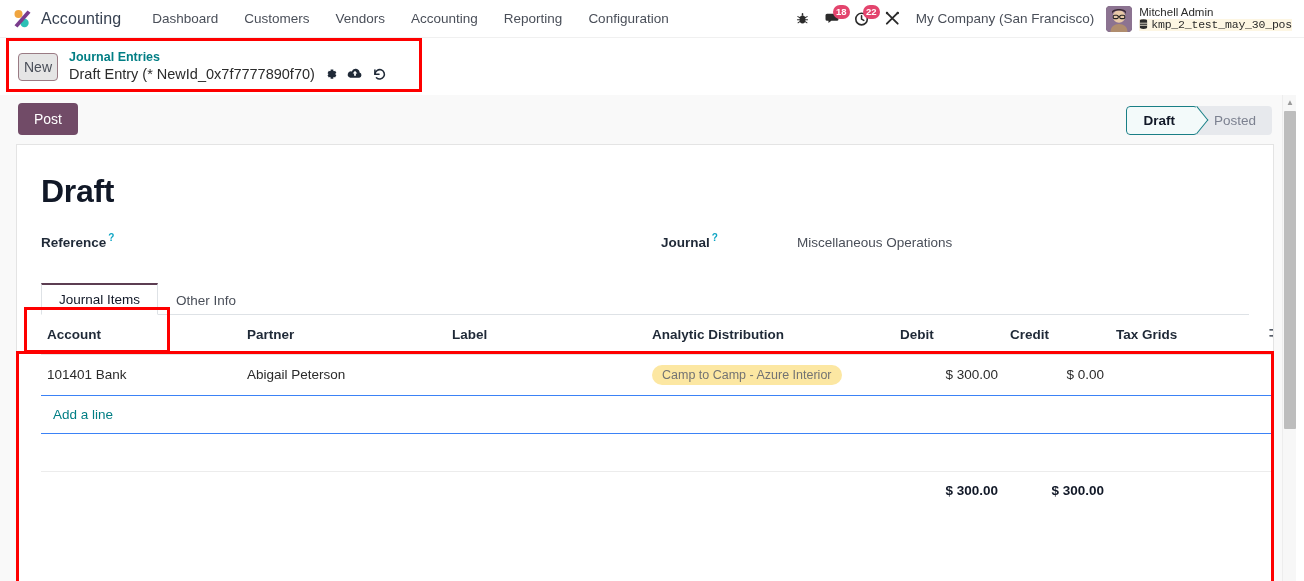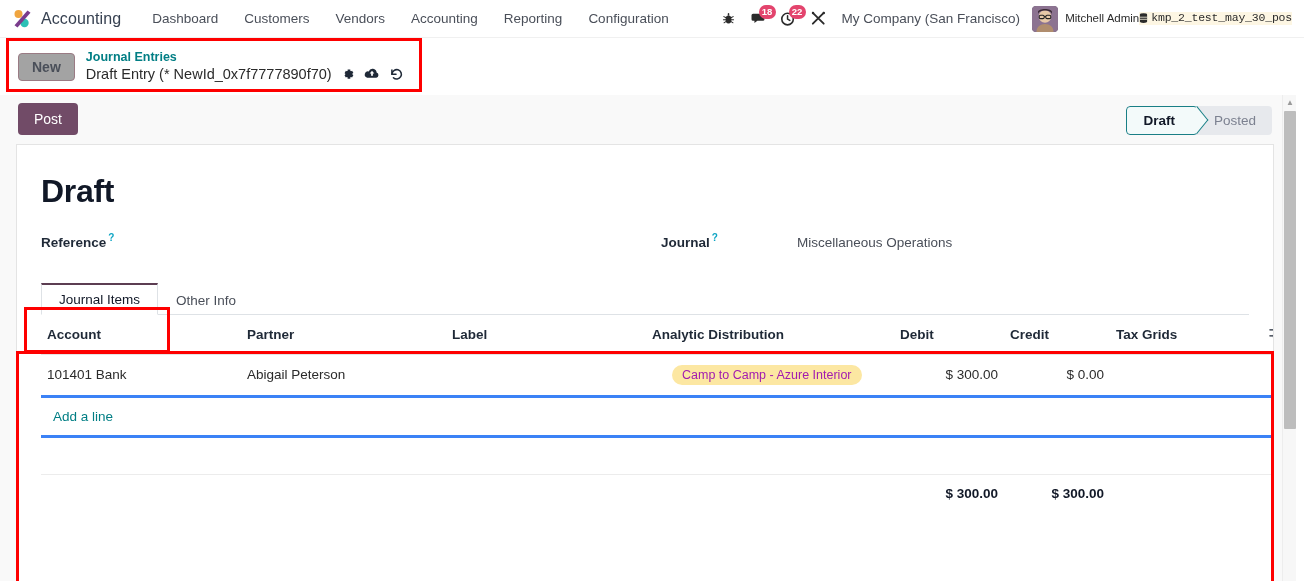--- a/index.html
+++ b/index.html
@@ -43,38 +43,37 @@
   }
   .company-name {
     font-size:13.5px; color:#4a4f59; padding:0 12px 0 8px; cursor:pointer;
     white-space:nowrap;
   }
   .user-block { display:flex; align-items:center; gap:7px; cursor:pointer; padding-right:4px;}
   .avatar {
     width:26px; height:26px; border-radius:4px; flex:none;
     background:#6d5a74; position:relative; overflow:hidden;
   }
-  .user-text { display:flex; flex-direction:row; line-height:1.12; }
+  .user-text { display:flex; flex-direction:column; line-height:1.12; }
   .user-name { font-size:11.5px; color:#2b2b2b; }
   .user-db {
     font-size:11.5px; color:#2b2b2b; background:#fdf6e3;
     font-family:"Liberation Mono", monospace; letter-spacing:-0.2px;
     display:flex; align-items:center; gap:3px;
   }
 
   
   .cp {
     position:absolute; top:38px; left:0; width:1304px; height:57px;
     background:#ffffff; display:flex; align-items:center; padding-left:18px;
   }
   .btn-new {
-    border:1px solid #9a7b84; color:#4a4f59; background:#a3a3a3;
-    border-radius:4px; font-size:14px; padding:5px 13px; cursor:pointer;
+    border:1px solid #9a7b84; color:#4a4f59; background:#e5e5e5;
+    border-radius:4px; font-size:14px; padding:5px 5px; cursor:pointer;
     margin-right:11px;
-    font-weight:bold;
   }
   .bc { display:flex; flex-direction:column; line-height:1.25; }
   .bc-parent {
     font-size:12.5px; color:#017e84; font-weight:700; cursor:pointer;
   }
   .bc-curr-row { display:flex; align-items:center; gap:9px; }
   .bc-current { font-size:14.5px; color:#2b2b2b; }
   .bc-ic { color:#1f2937; cursor:pointer; display:flex; align-items:center;}
 
   
@@ -148,29 +147,29 @@
 
   
   table.jitems { width:100%; border-collapse:collapse; table-layout:fixed; }
   table.jitems th {
     font-size:13.5px; font-weight:700; color:#1f2937; text-align:left;
     padding:11px 6px 11px 6px; border-bottom:1px solid #e4e4e4;
     white-space:nowrap;
   }
   table.jitems td {
     font-size:13.5px; color:#2b2b2b; padding:10px 6px;
-    border-bottom:3px solid #3b82f6; white-space:nowrap;
+    border-bottom:1px solid #3b82f6; white-space:nowrap;
     overflow:hidden; text-overflow:ellipsis;
   }
   th.num, td.num { text-align:right; }
   .tag {
-    display:inline-block; background:#fce7a2; color:#a21caf;
+    display:inline-block; background:#fce7a2; color:#737373;
     border-radius:11px; padding:3px 10px; font-size:12.5px;
     max-width:195px; overflow:hidden; text-overflow:ellipsis;
-    white-space:nowrap; vertical-align:middle;margin-left:20px;
+    white-space:nowrap; vertical-align:middle;
   }
   .trash { color:#4a4f59; cursor:pointer; }
   .addline {
     color:#017e84; font-size:13.5px; cursor:pointer; padding:11px 6px;
     display:inline-block;
   }
   tr.emptyrow td { height:38px; border-bottom:1px solid #ececec; }
   tr.totalrow td {
     font-weight:700; color:#111827; padding-top:11px; padding-bottom:11px;
     border-bottom:none; border-top:1px solid #e4e4e4;

